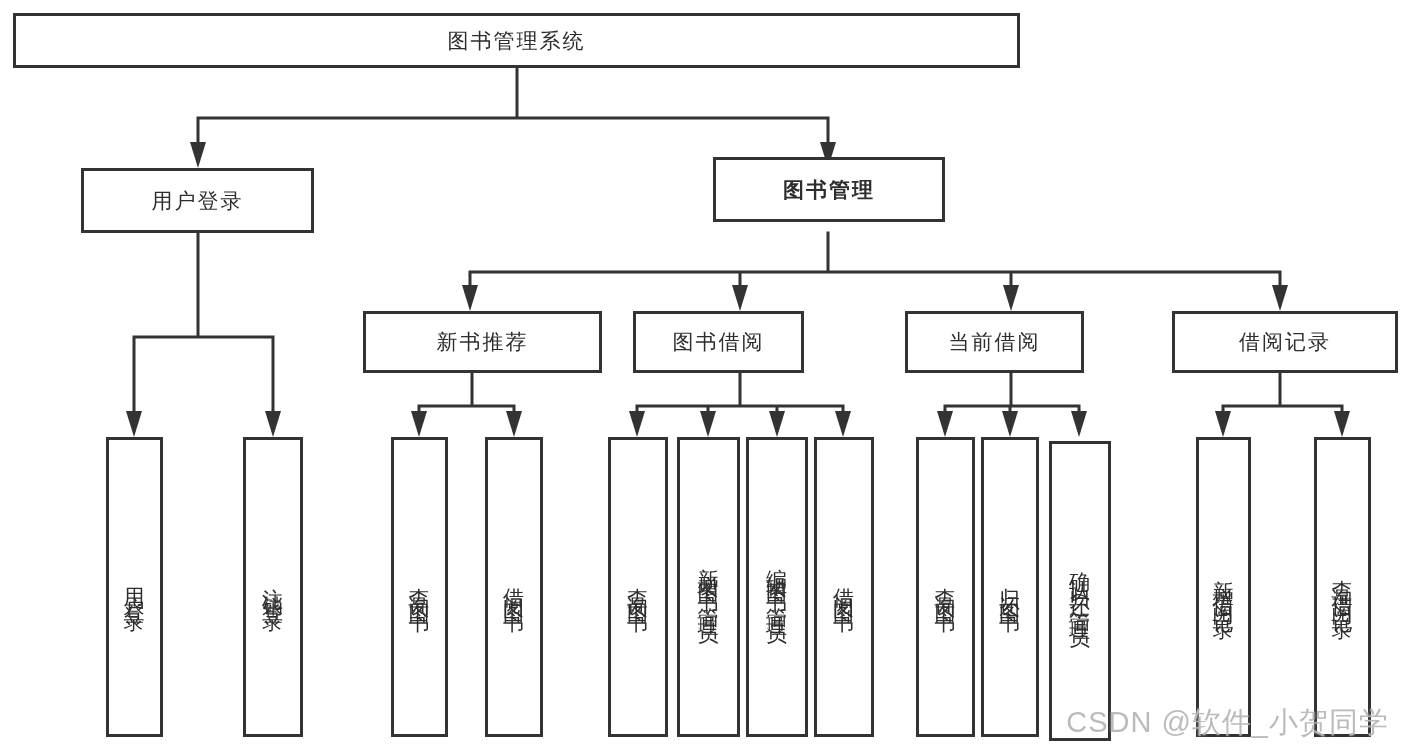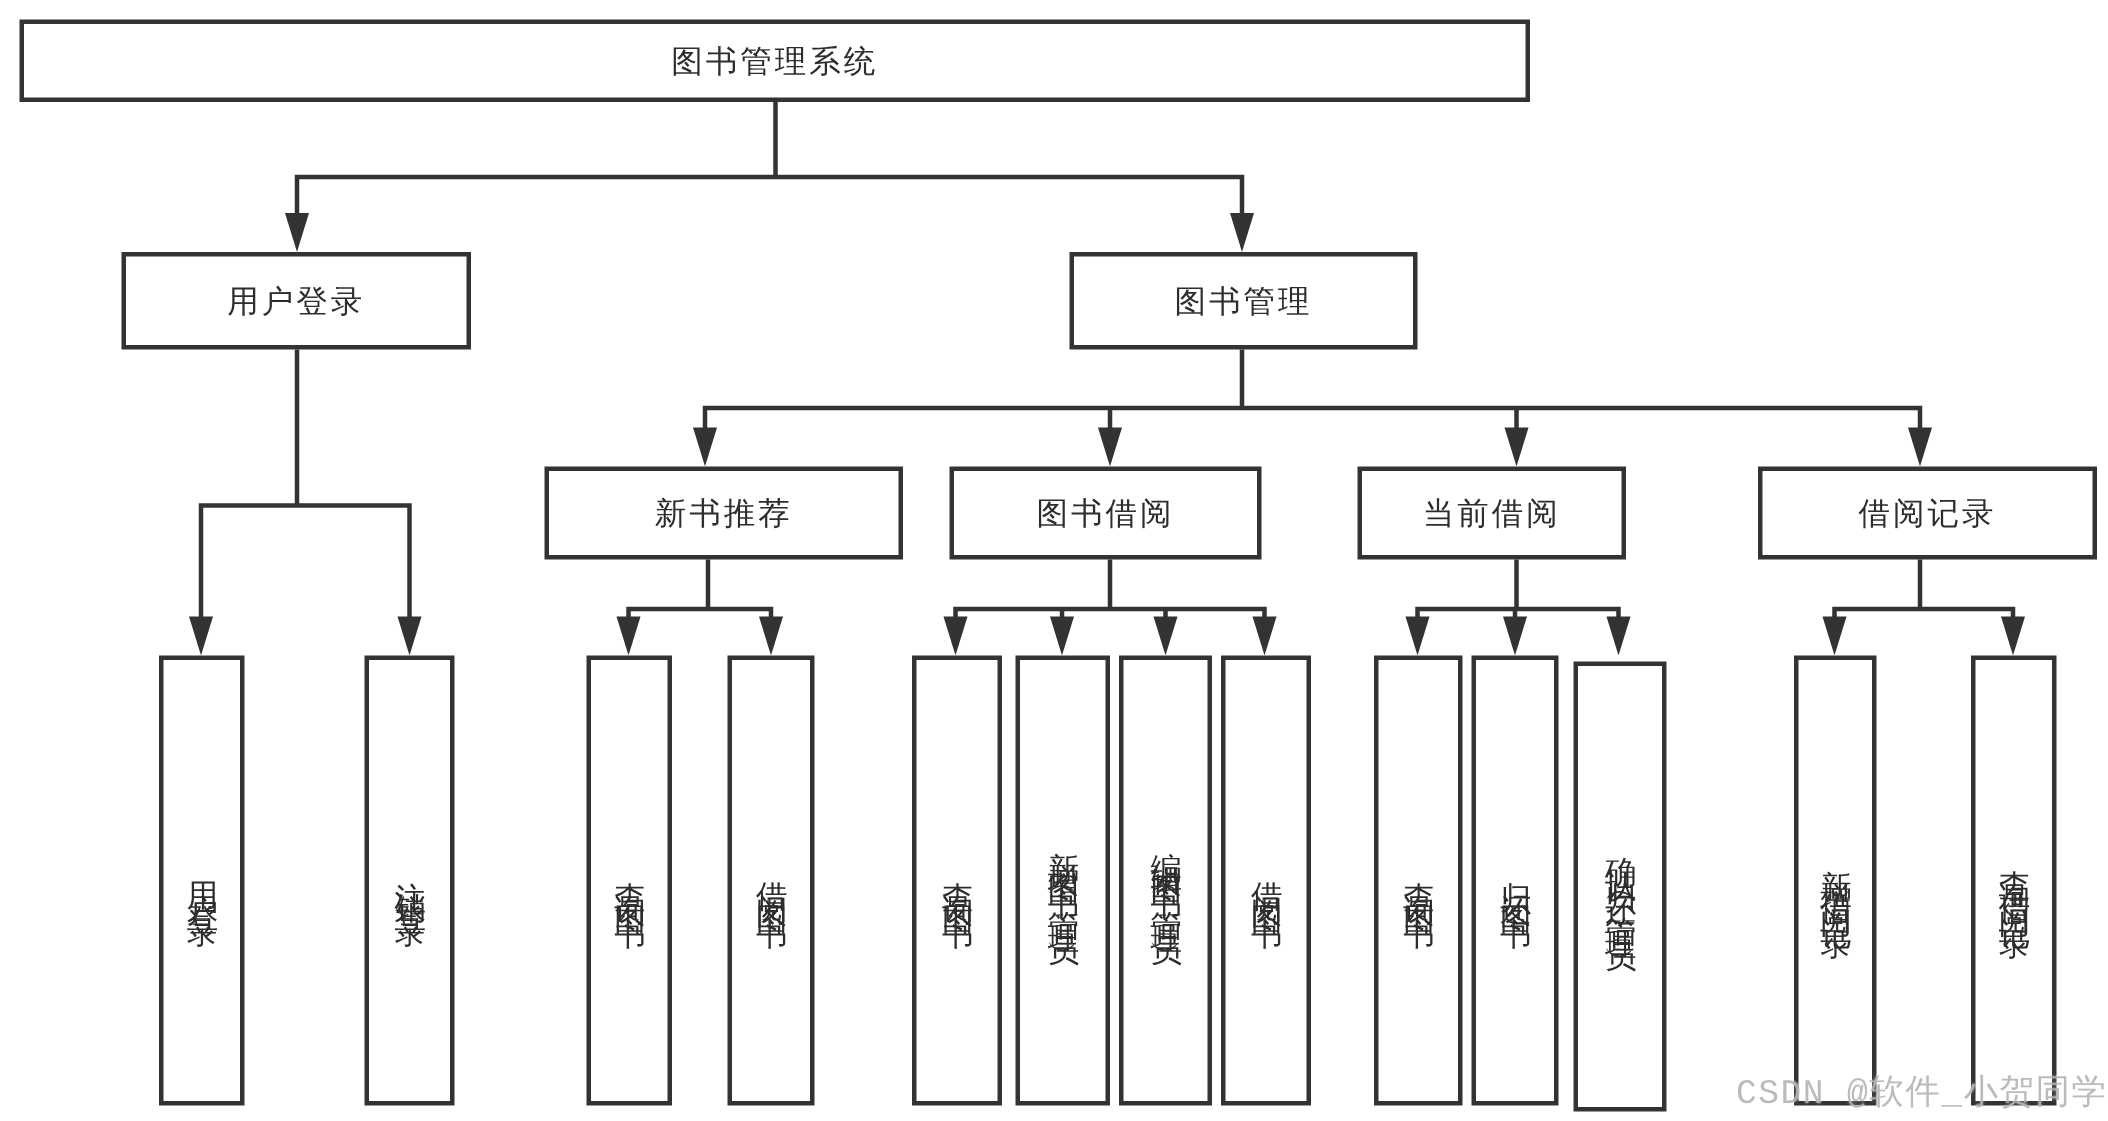--- a/index.html
+++ b/index.html
@@ -33,29 +33,28 @@
   }
   .leaf {
     writing-mode: vertical-lr;
     text-orientation: mixed;
     letter-spacing: 8px;
     font-size: 21px;
     line-height: 1;
   }
   .watermark {
     position: absolute;
-    right: 0;
+    right: 16px;
     bottom: 4px;
     z-index: 5;
-    font-size: 23px;
+    font-size: 29px;
     letter-spacing: 1px;
     color: rgba(178, 178, 178, 0.88);
     text-shadow: 0 0 2px rgba(255,255,255,0.6);
     white-space: nowrap;
-    font-family: Liberation Mono, monospace;
   }
 </style>
 </head>
 <body>
 
 <div class="canvas">
 
   <svg class="connectors" viewBox="0 0 1405 747" xmlns="http://www.w3.org/2000/svg">
     <g stroke="#333333" stroke-width="3" fill="none" stroke-linecap="square">
 
@@ -99,24 +98,24 @@
       <polygon points="1071,411 1087,411 1079,437"></polygon>
 
       <polygon points="1215,411 1231,411 1223,437"></polygon>
       <polygon points="1334,411 1350,411 1342,437"></polygon>
     </g>
   </svg>
 
   <div class="node" style="left:13px; top:13px; width:1007px; height:55px;">图书管理系统</div>
 
   <div class="node" style="left:81px; top:168px; width:233px; height:65px;">用户登录</div>
-  <div class="node" style="left:713px; top:168px; width:232px; height:65px;">图书管理</div>
+  <div class="node" style="left:713px; top:157px; width:232px; height:65px;font-weight:bold;">图书管理</div>
 
   <div class="node" style="left:363px; top:311px; width:239px; height:62px;">新书推荐</div>
-  <div class="node" style="left:633px; top:311px; width:208px; height:62px;">图书借阅</div>
+  <div class="node" style="left:633px; top:311px; width:171px; height:62px;">图书借阅</div>
   <div class="node" style="left:905px; top:311px; width:179px; height:62px;">当前借阅</div>
   <div class="node" style="left:1172px; top:311px; width:226px; height:62px;">借阅记录</div>
 
   <div class="node leaf" style="left:106px; top:437px; width:57px; height:300px;">用户登录</div>
   <div class="node leaf" style="left:243px; top:437px; width:60px; height:300px;">注销登录</div>
 
   <div class="node leaf" style="left:391px; top:437px; width:57px; height:300px;">查询图书</div>
   <div class="node leaf" style="left:485px; top:437px; width:58px; height:300px;">借阅图书</div>
 
   <div class="node leaf" style="left:608px; top:437px; width:60px; height:300px;">查询图书</div>

